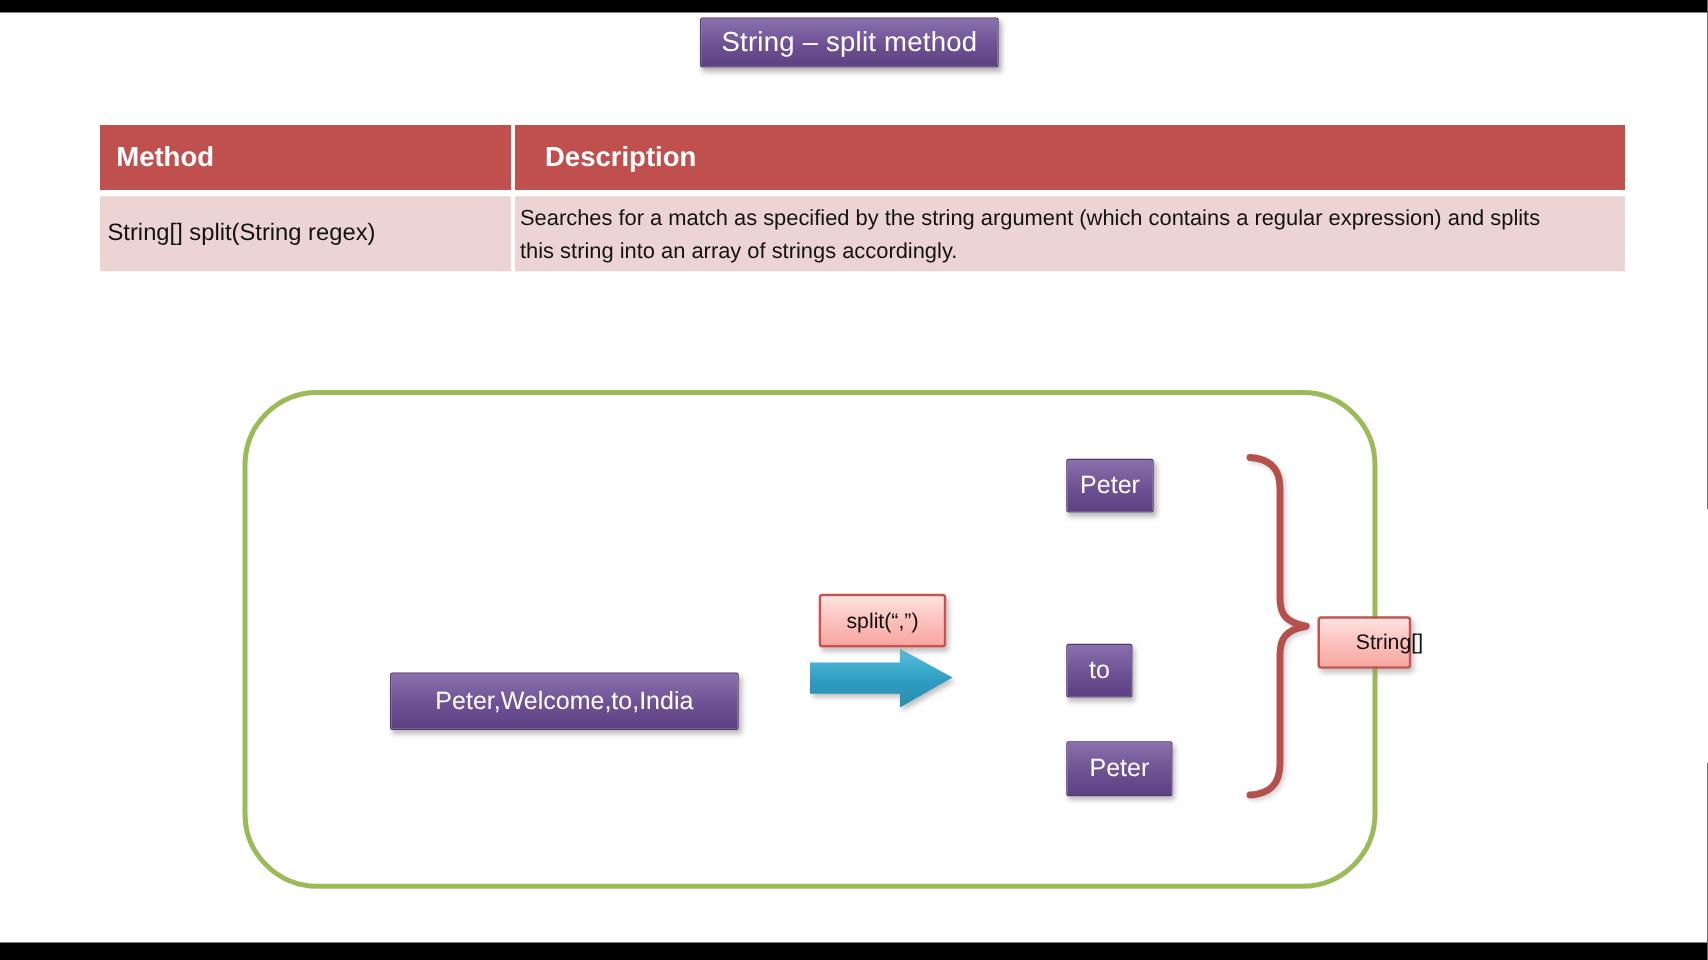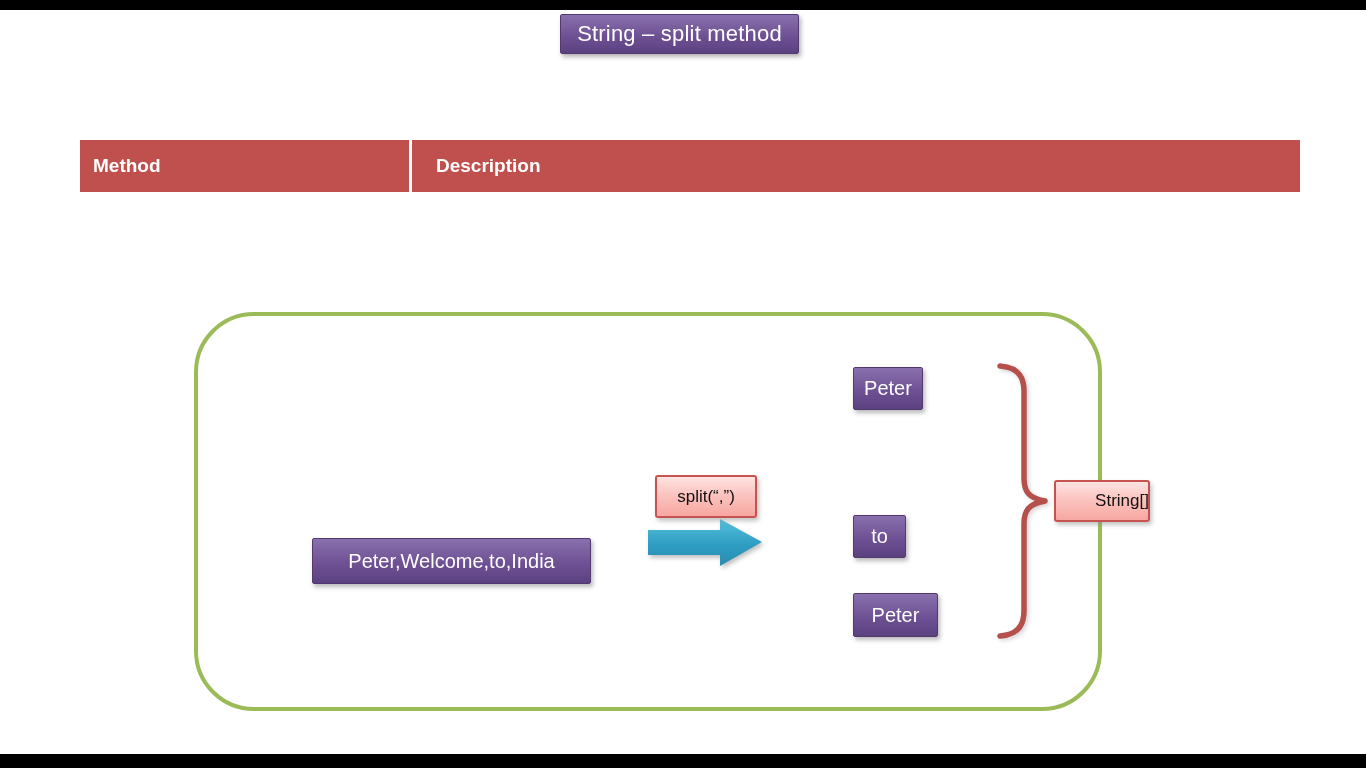--- a/index.html
+++ b/index.html
@@ -19,22 +19,22 @@
     border:1px solid #53396f;border-radius:2px;
     box-shadow:2px 3px 4px rgba(120,120,120,.55);
     display:flex;align-items:center;justify-content:center;
     color:#fff;font-size:22px;letter-spacing:.2px;box-sizing:border-box;
   }
 
   
   .tbl{position:absolute;left:80px;top:100px;width:1220px;}
   .trow{display:flex;}
   .hcell{
-    background:#c0504d;color:#fff;font-weight:bold;font-size:19px;
-    height:52px;display:flex;align-items:center;box-sizing:border-box;margin-top:40px;
+    background:#c0504d;color:#fff;font-weight:bold;font-size:22px;
+    height:52px;display:flex;align-items:center;box-sizing:border-box;
   }
   .hcell.c1{width:329px;padding-left:13px;}
   .hcell.c2{flex:1;padding-left:24px;}
   .tgap-v{width:3px;background:#fff;}
   .tgap-h{height:5px;}
   .dcell{
     background:#ebd4d3;color:#111;
     height:60px;display:flex;align-items:center;box-sizing:border-box;
   }
   .dcell.c1{width:329px;padding-left:6px;font-size:19px;}
@@ -62,21 +62,21 @@
     box-shadow:2px 3px 4px rgba(140,140,140,.5);
     display:flex;align-items:center;justify-content:center;
     color:#111;font-size:17px;z-index:3;
   }
   .input-box{left:312px;top:518px;width:279px;height:46px;margin-top:20px;}
   .split-box{left:655px;top:475px;width:102px;height:43px;}
   .peter-box{left:853px;top:367px;width:70px;height:43px;}
   .welcome-box{left:852px;top:440px;width:132px;height:46px;}
   .to-box{left:853px;top:515px;width:53px;height:43px;}
   .india-box{left:853px;top:593px;width:85px;height:44px;}
-  .string-box{left:1054px;top:480px;width:96px;height:42px;padding-left:40px;}
+  .string-box{left:1054px;top:493px;width:75px;height:42px;padding-left:40px;}
   .arrow-svg{position:absolute;left:646px;top:517px;filter:drop-shadow(2px 3px 2px rgba(120,120,120,.45));}
   .brace-svg{position:absolute;left:995px;top:358px;filter:drop-shadow(2px 2px 2px rgba(150,150,150,.4));}
 </style>
 </head>
 <body>
 
 <div class="frame">
 
   <div class="bar top"></div>
   <div class="bar bottom"></div>
@@ -85,20 +85,27 @@
     <span>String – split method</span>
   </div>
 
   <div class="tbl">
     <div class="trow">
       <div class="hcell c1">Method</div>
       <div class="tgap-v"></div>
       <div class="hcell c2">Description</div>
     </div>
     <div class="tgap-h"></div>
+    <div class="trow">
+      <div class="dcell c1">String[] split(String regex)</div>
+      <div class="tgap-v"></div>
+      <div class="dcell c2">
+        <div class="wrap">Searches for a match as specified by the string argument (which contains a regular expression) and splits this string into an array of strings accordingly.</div>
+      </div>
+    </div>
   </div>
 
   <div class="roundrect"></div>
 
   <div class="pbox input-box">
     <span>Peter,Welcome,to,India</span>
   </div>
 
   <div class="kbox split-box">
     <span>split(“,”)</span>

